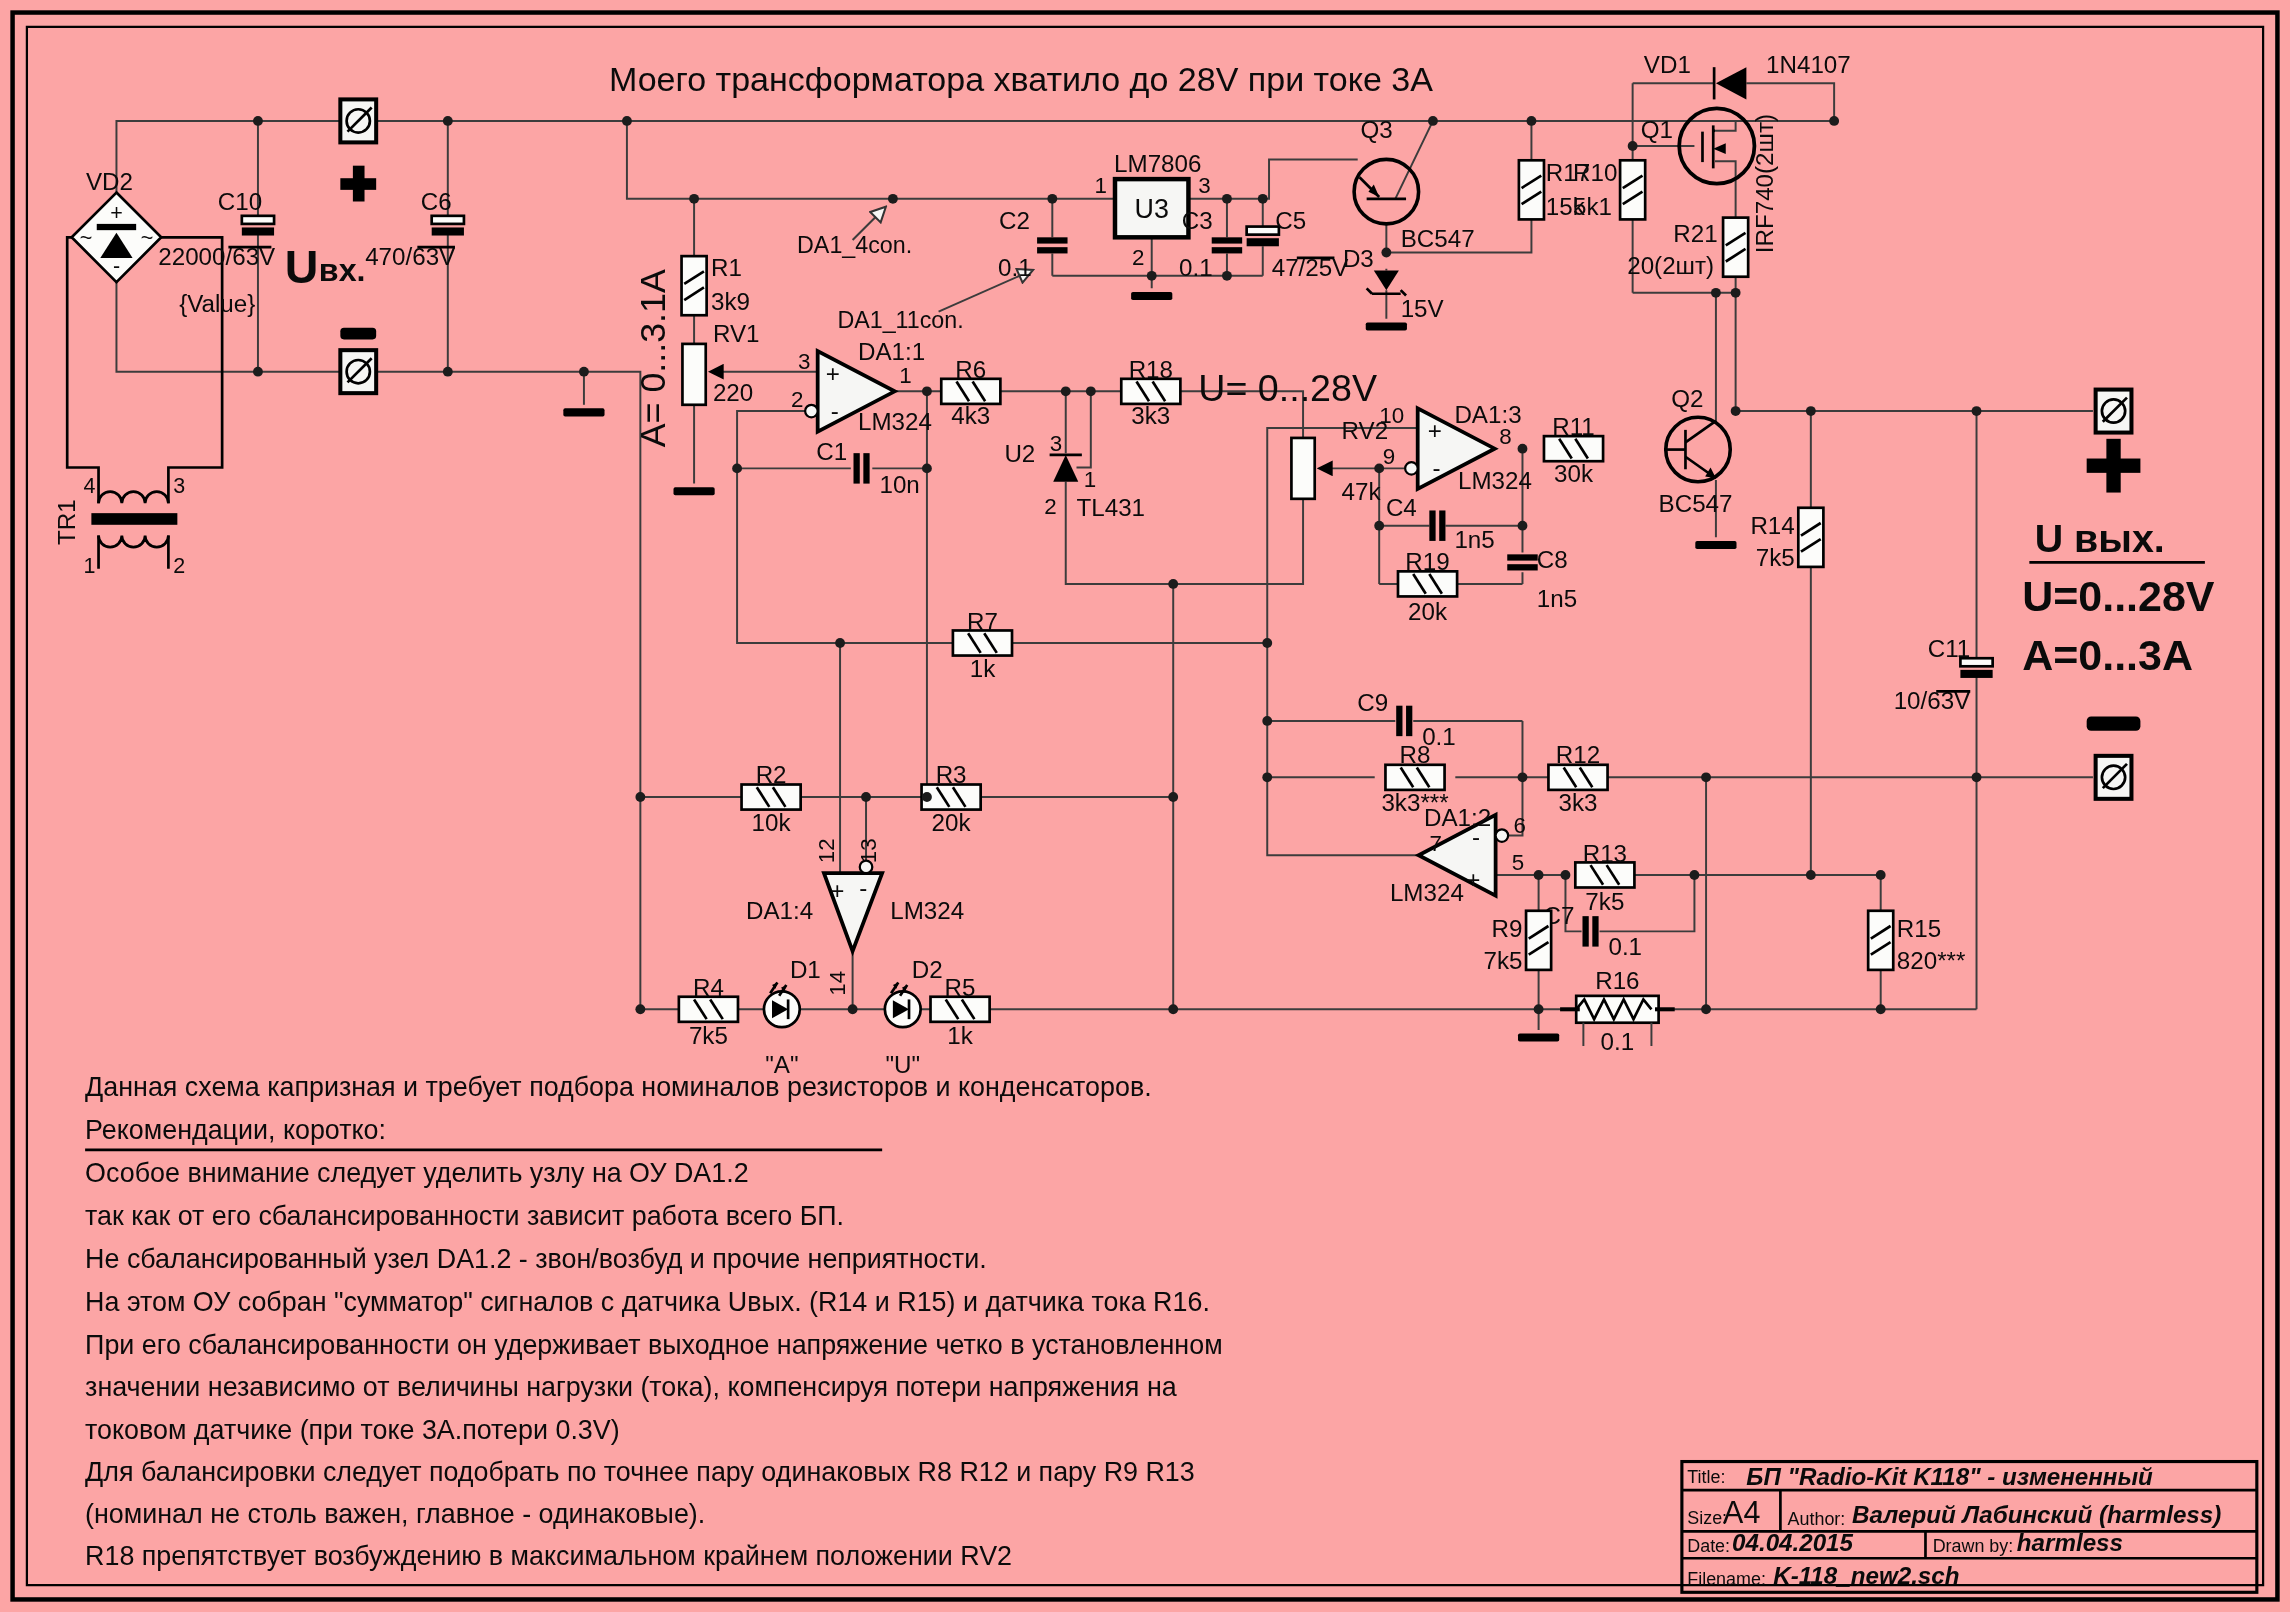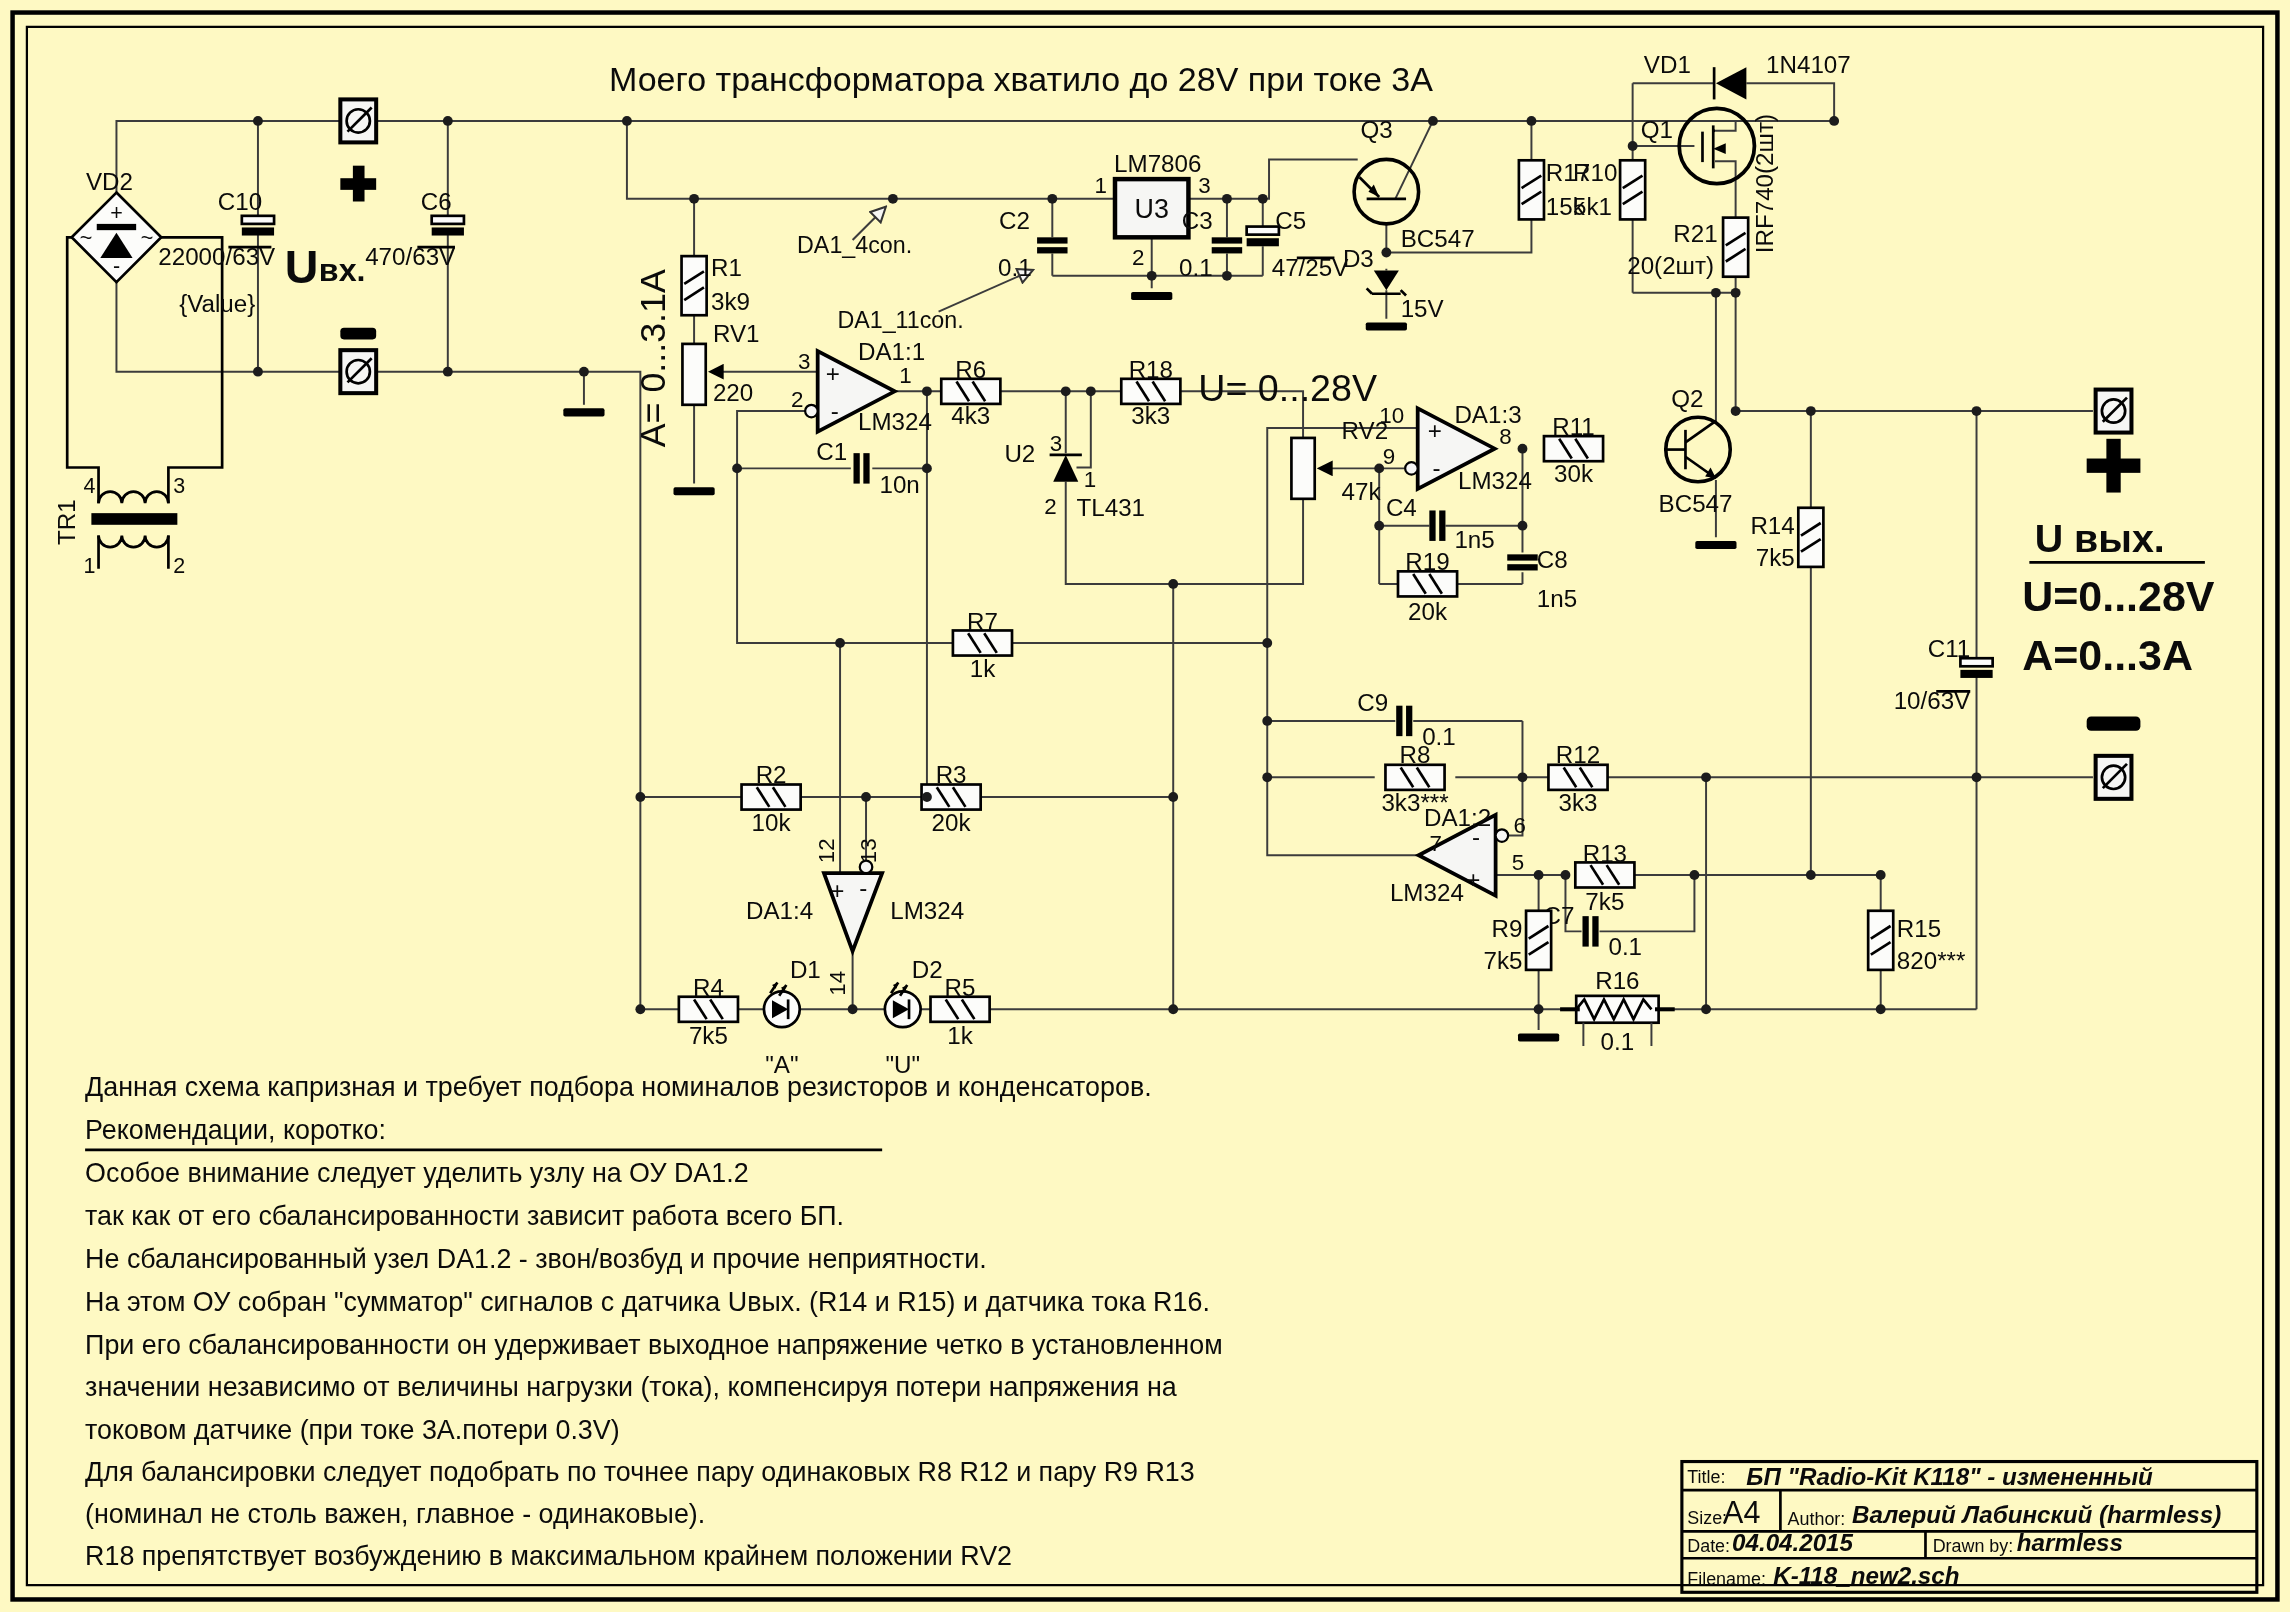--- a/index.html
+++ b/index.html
@@ -1,16 +1,16 @@
 <!DOCTYPE html>
 <html style="font-size:14.3px"><head>
 <meta charset="utf-8">
 <style>
   html,body{margin:0;padding:0;background:#e8e8e6;}
-  .page{width:2290px;height:1612px;background:#fef9c3;position:relative;}
+  .page{width:2290px;height:1612px;background:#fca5a5;position:relative;}
   svg{display:block}
   text{font-family:"Liberation Sans","DejaVu Sans",sans-serif;fill:#0b0b0b}
   .t24{font-size:24px}
   .t25{font-size:25px}
   .t26{font-size:26px}
   .t27{font-size:27px}
   .t30{font-size:30px}
   .t38{font-size:38px}
   .t40{font-size:40px}
   .t42{font-size:42px}

